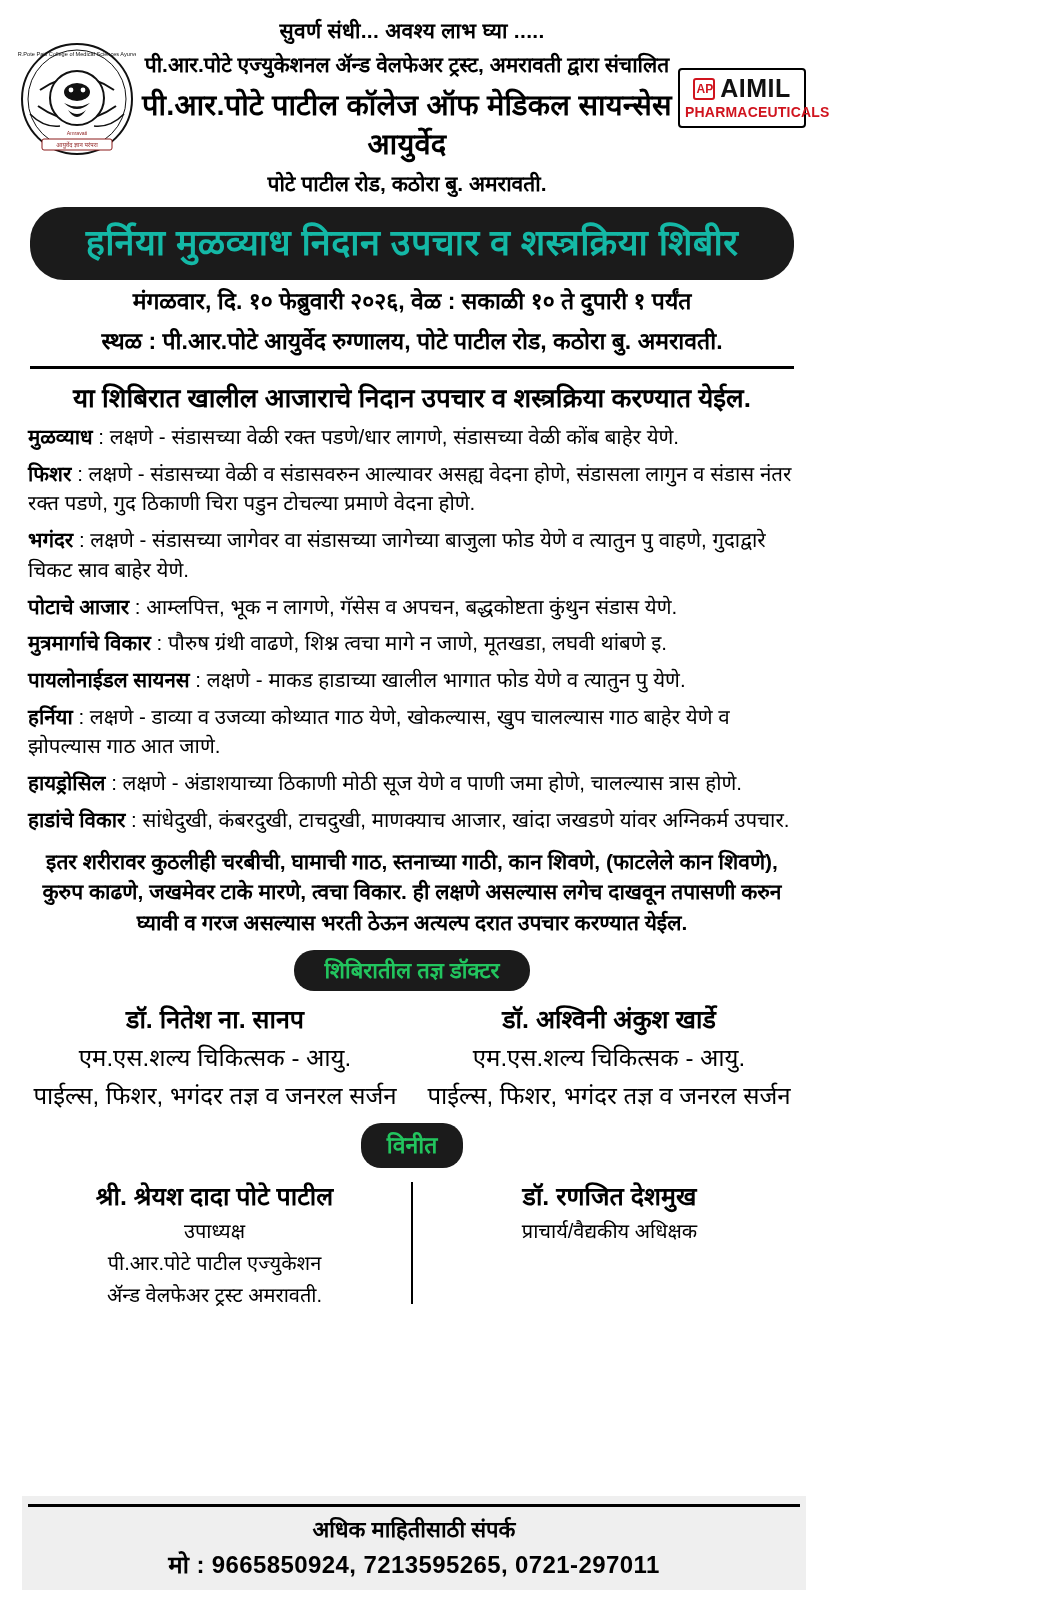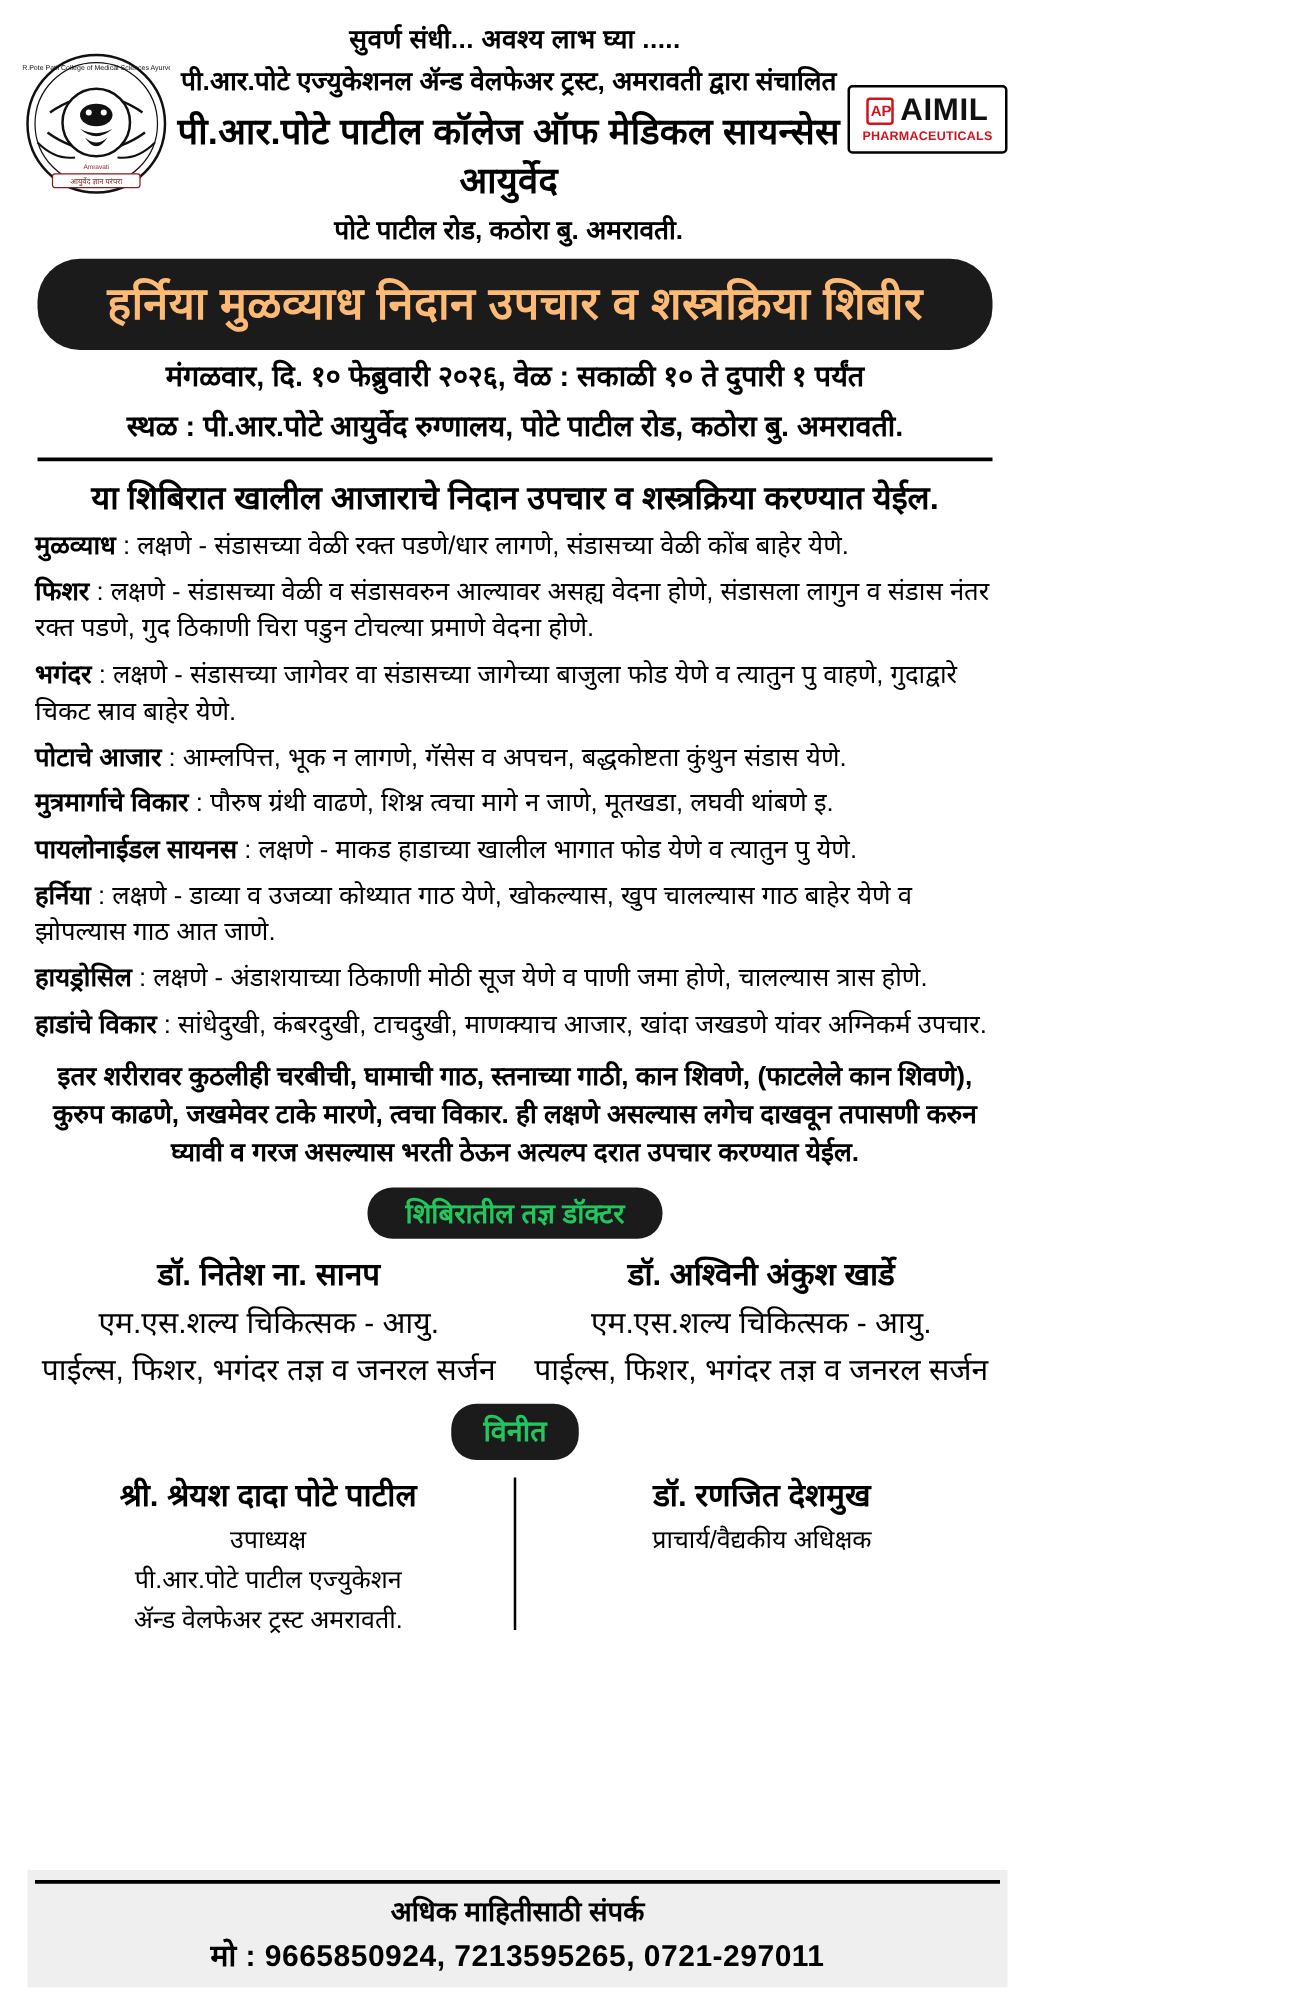--- a/index.html
+++ b/index.html
@@ -88,32 +88,32 @@
     line-height: 19px;
     text-align: right;
   }
   .aimil-name {
     font-size: 25px;
     font-weight: bold;
     letter-spacing: .5px;
     color: #111;
   }
   .aimil-sub {
-    font-size: 10px;
+    font-size: 14px;
     font-weight: bold;
     letter-spacing: .2px;
     margin-top: 1px;
     color: #d0141e;
   }
 
   
   .banner {
     margin: 10px 12px 0 12px;
     background: #1b1b1b;
-    color: #fdba74;
+    color: #14b8a6;
     border-radius: 34px;
     text-align: center;
     padding: 10px 14px 14px 14px;
     font-size: 36px;
     font-weight: bold;
     letter-spacing: .4px;
   }
 
   
   .when, .where {

